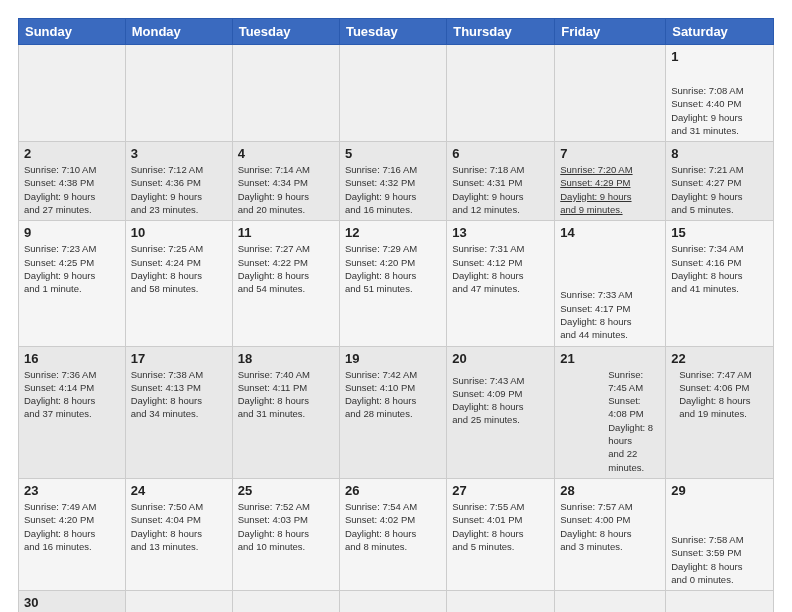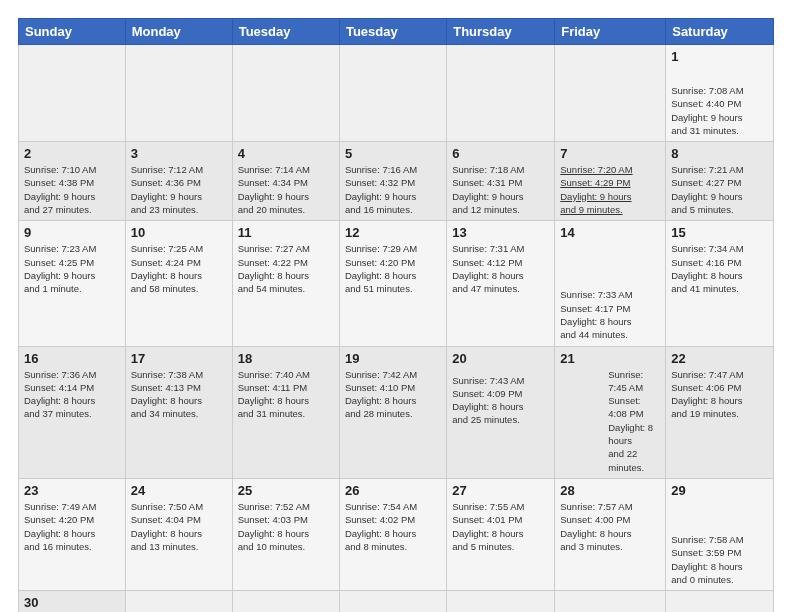--- a/index.html
+++ b/index.html
@@ -257,21 +257,21 @@
           </td>
           <td>
             <div class="day-num">21</div>
             <div class="day-info" style="white-space: pre-line; margin-left: 48px;">Sunrise: 7:45 AM
 Sunset: 4:08 PM
 Daylight: 8 hours
 and 22 minutes.</div>
           </td>
           <td>
             <div class="day-num">22</div>
-            <div class="day-info" style="white-space: pre-line;">Sunrise: 7:47 AM
+            <div class="day-info" style="white-space: pre-line; margin-left: 8px;">Sunrise: 7:47 AM
 Sunset: 4:06 PM
 Daylight: 8 hours
 and 19 minutes.</div>
           </td>
         </tr>
         <tr>
           <td>
             <div class="day-num">23</div>
             <div class="day-info" style="white-space: pre-line;">Sunrise: 7:49 AM
 Sunset: 4:20 PM

